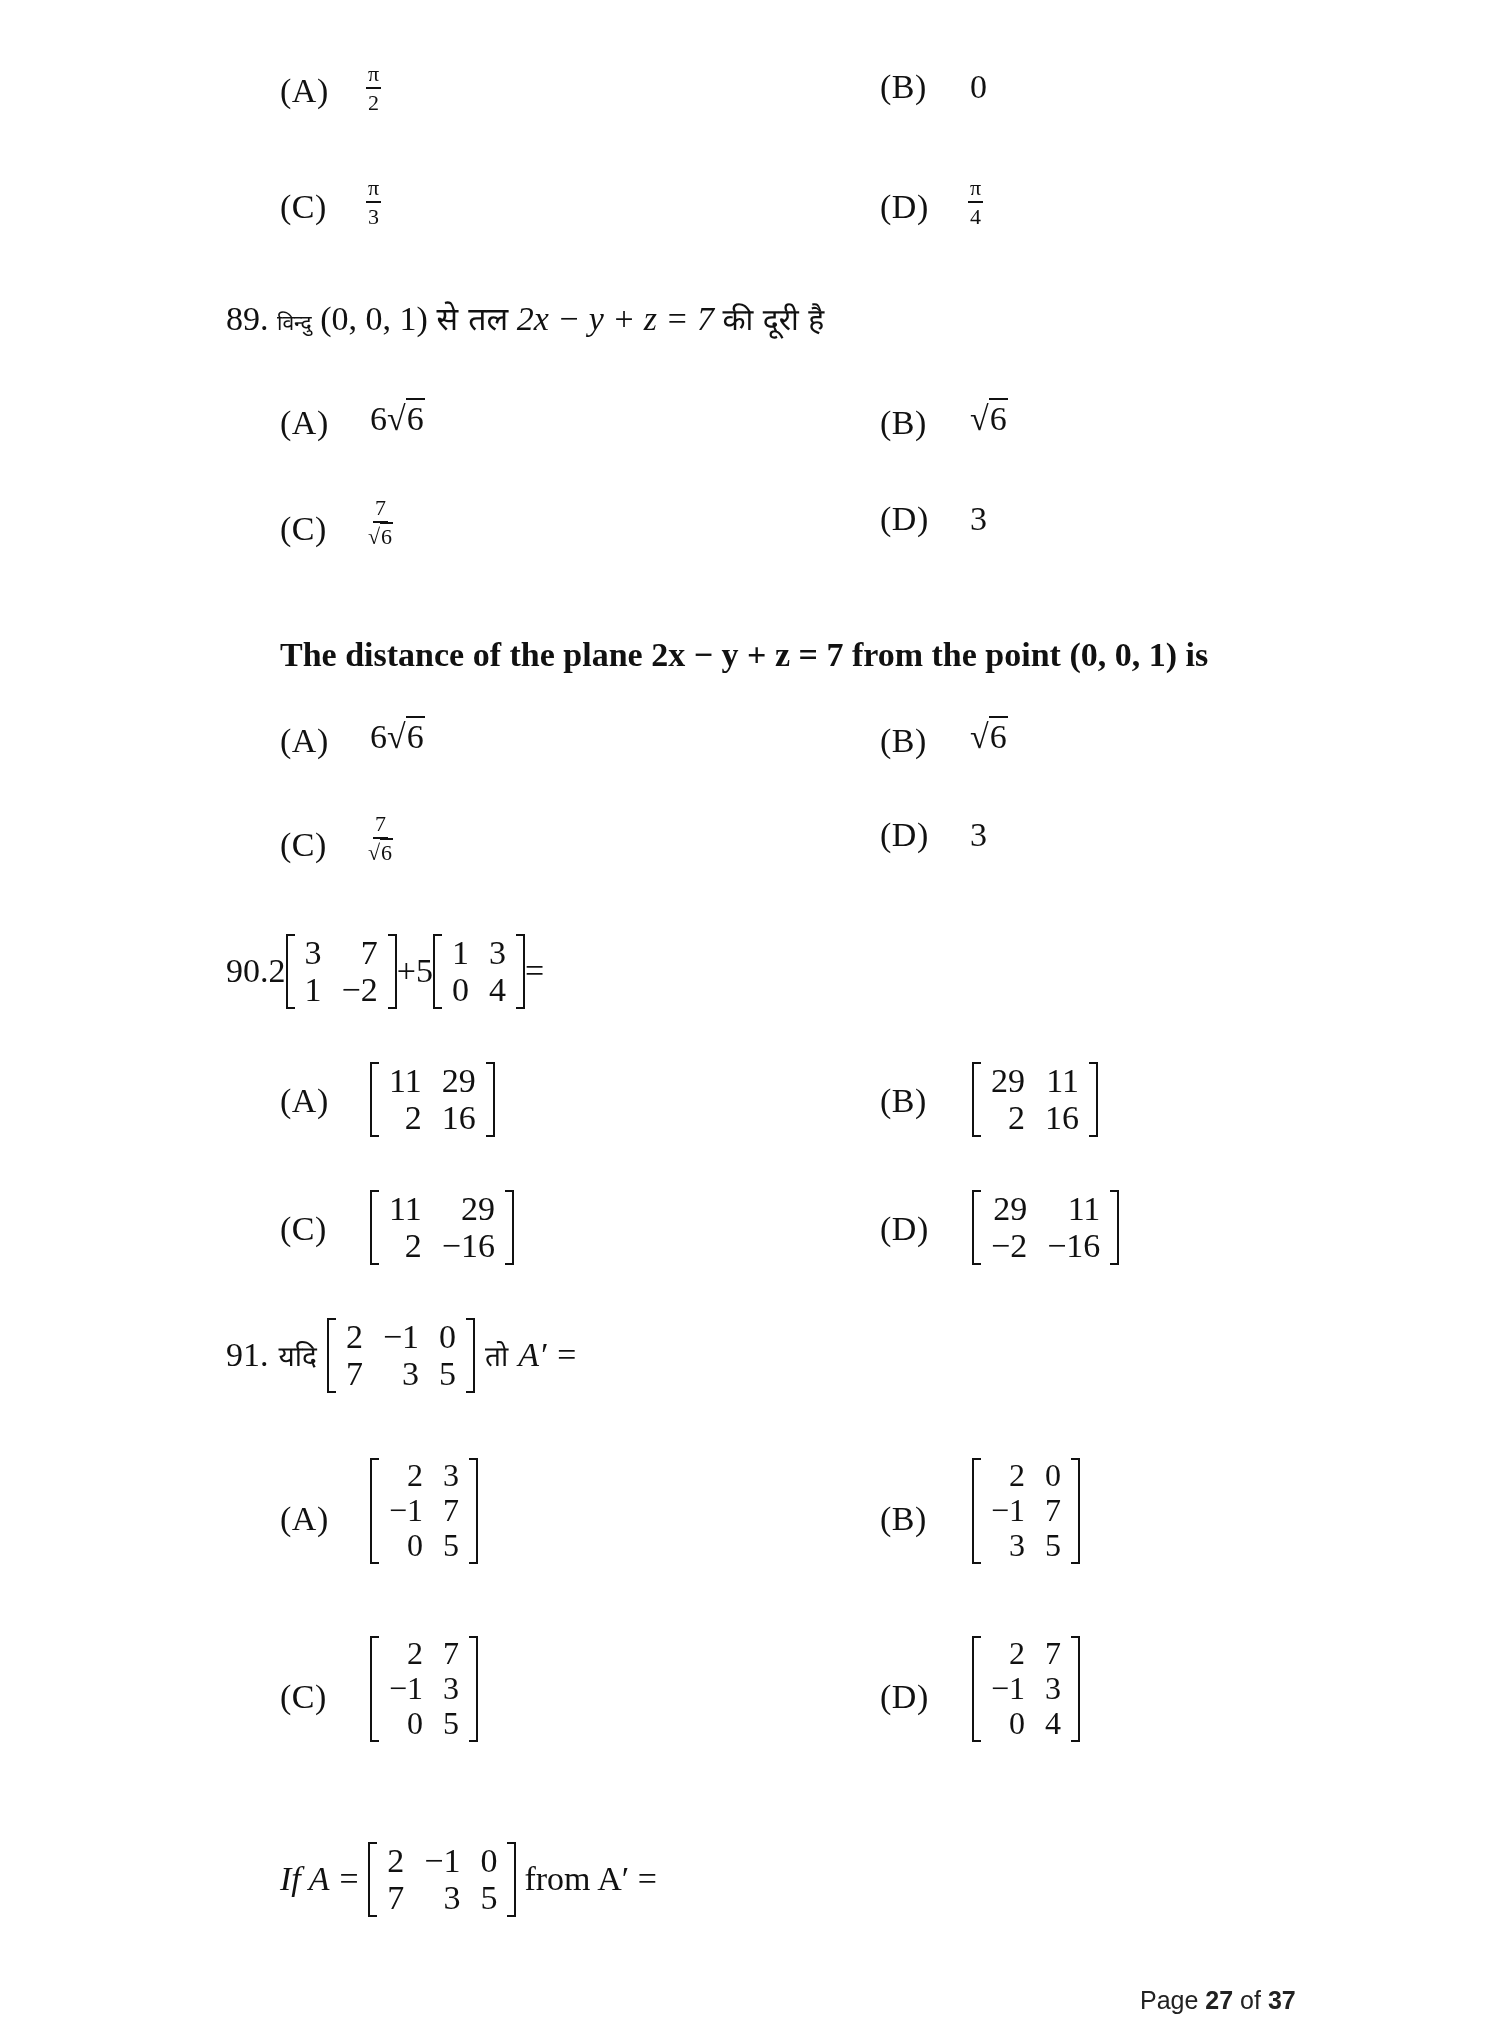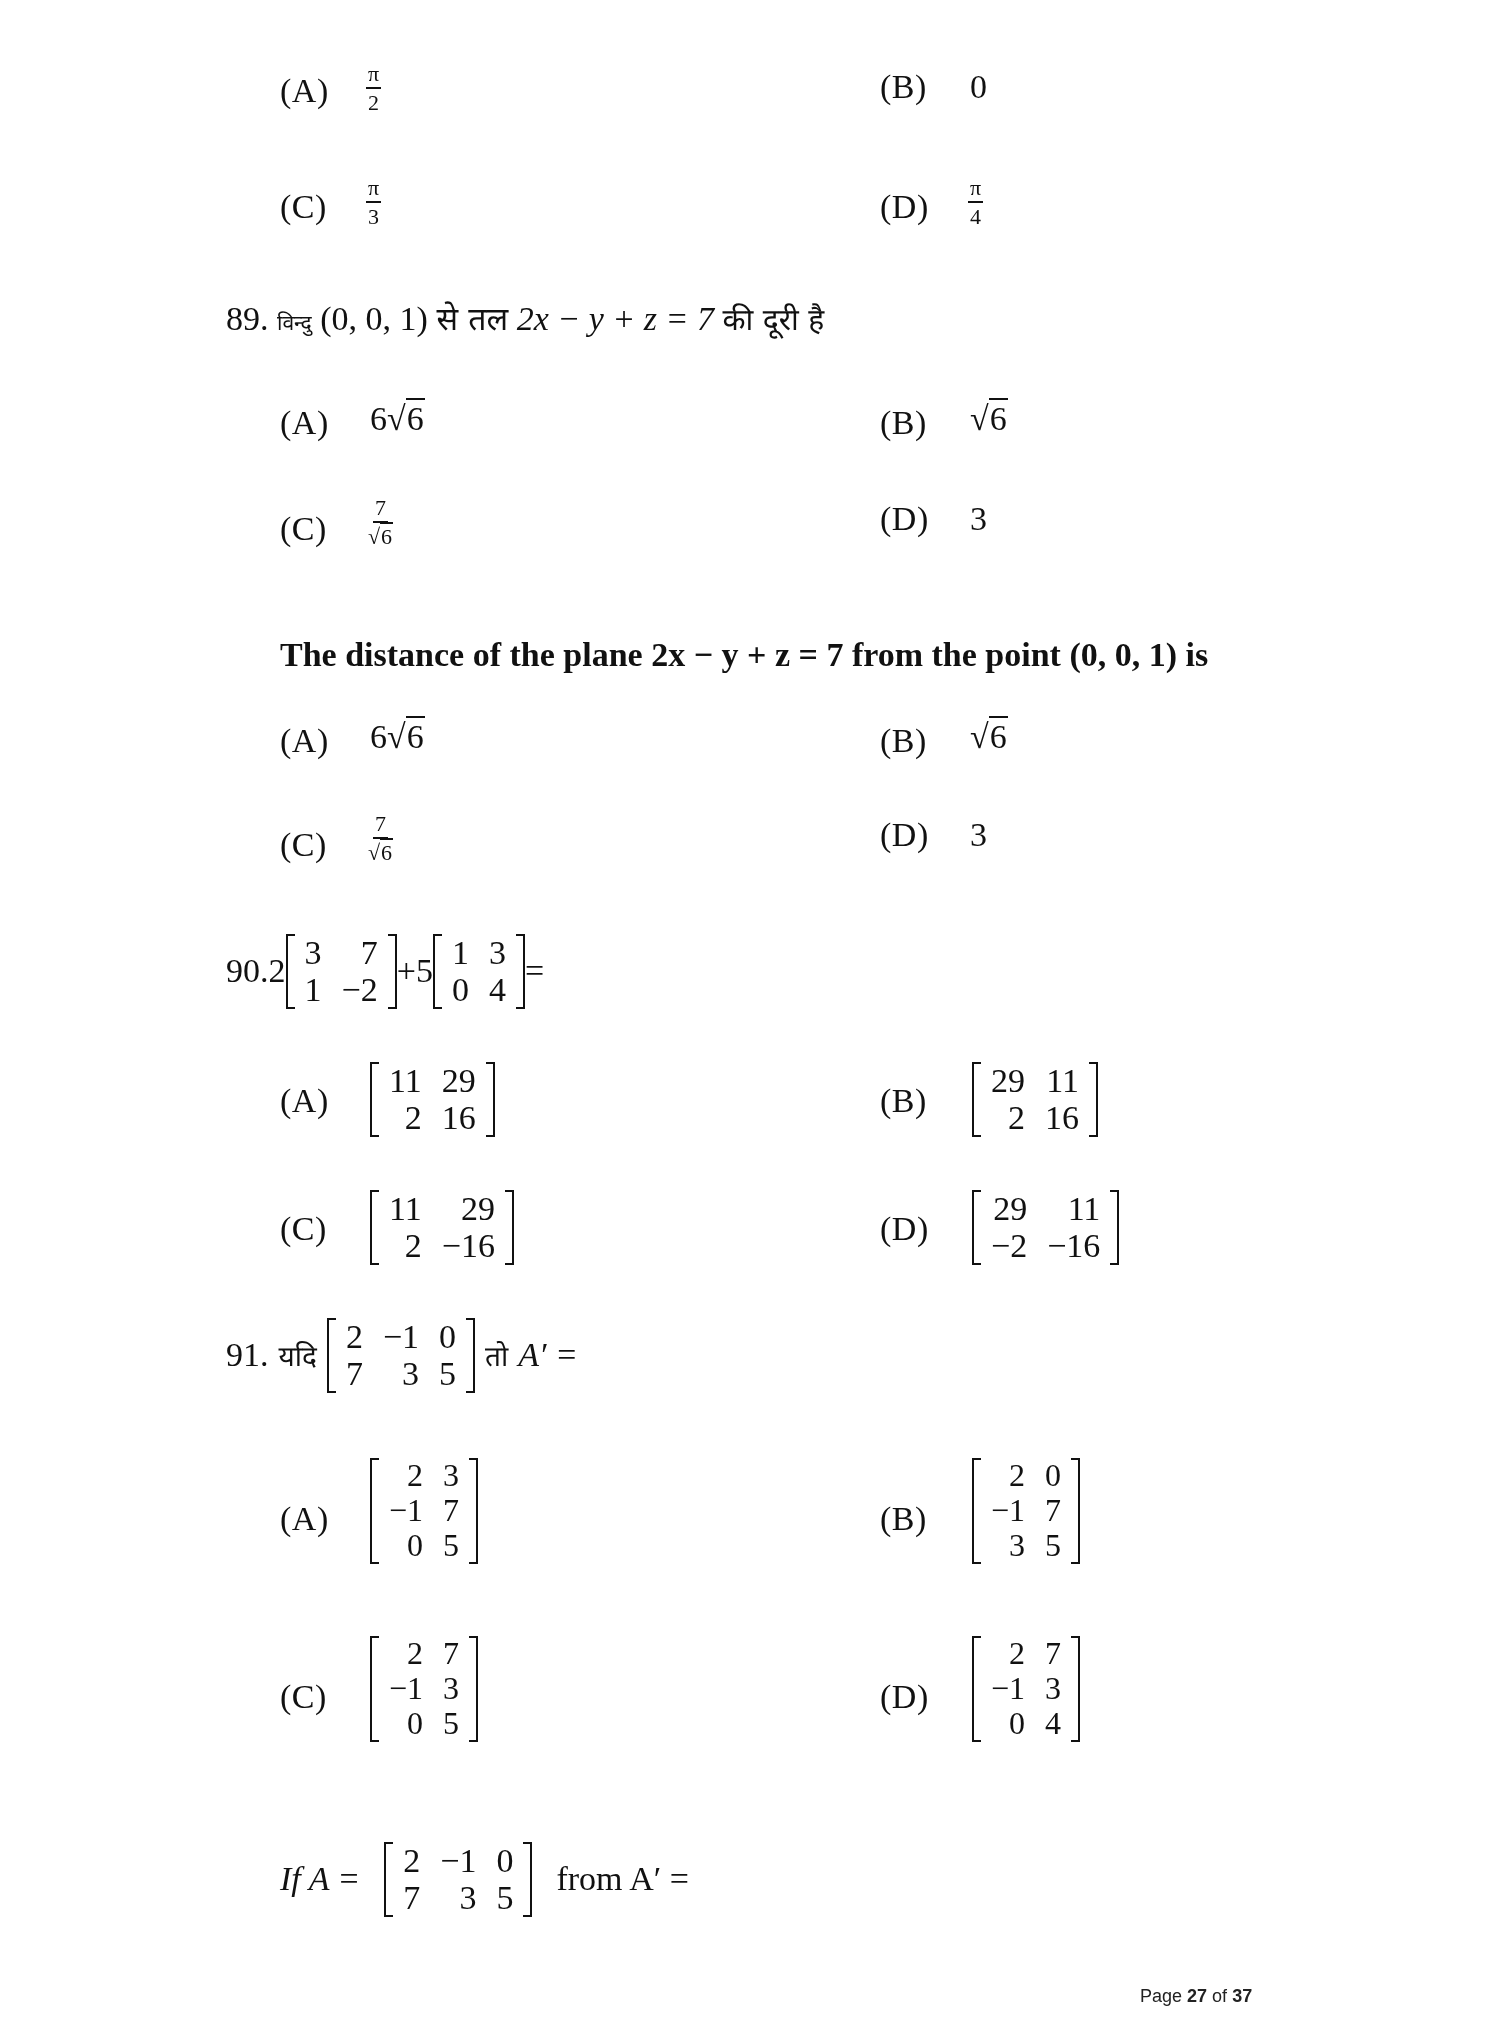--- a/index.html
+++ b/index.html
@@ -16,21 +16,21 @@
   .sqrt .rad { border-top:2px solid #111; padding:0 1px; }
   .mat { display:inline-flex; align-items:stretch; vertical-align:middle; }
   .mat .br-l, .mat .br-r { width:7px; border:2px solid #111; }
   .mat .br-l { border-right:none; }
   .mat .br-r { border-left:none; }
   .mat table { border-collapse:collapse; font-size:34px; line-height:1.1; }
   .mat td { padding:0 10px; text-align:right; }
   .mat.small table { font-size:32px; }
   .it { font-style:italic;text-align:center; }
   .mono { font-family:"DejaVu Sans", sans-serif; }
-  .footer { font-family:"Liberation Sans", sans-serif; font-size:18px; color:#222; }
+  .footer { font-family:"Liberation Sans", sans-serif; font-size:25px; color:#222; }
   .footer b { font-weight:bold; }
 </style>
 </head>
 <body>
 
 <div class="abs opt-label" style="left:280px;top:72px;">(A)</div>
 <div class="abs" style="left:366px;top:62px;">
   <span class="frac">
       <span class="num">π</span>
       <span class="den">2</span>
@@ -333,21 +333,21 @@
     <tr>
             <td>0</td>
             <td>4</td>
           </tr>
   </tbody>
       </table>
       <span class="br-r"></span>
     </span>
 </div>
 
-<div class="abs q" style="left:280px;top:1842px;display:flex;align-items:center;gap:24px;white-space:nowrap;">
+<div class="abs q" style="left:280px;top:1842px;display:flex;align-items:center;gap:8px;white-space:nowrap;">
   <span class="it">If A =</span>
   <span class="mat">
     <span class="br-l"></span>
     <table>
       <tbody>
           <tr>
             <td>2</td>
             <td>−1</td>
             <td>0</td>
           </tr>

